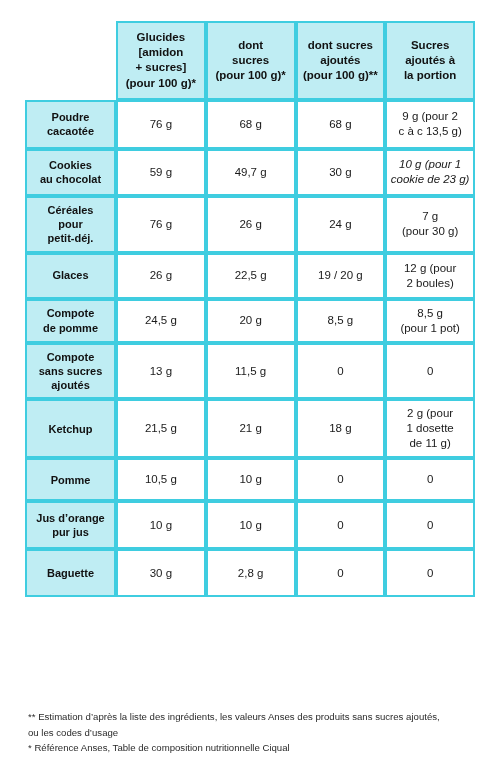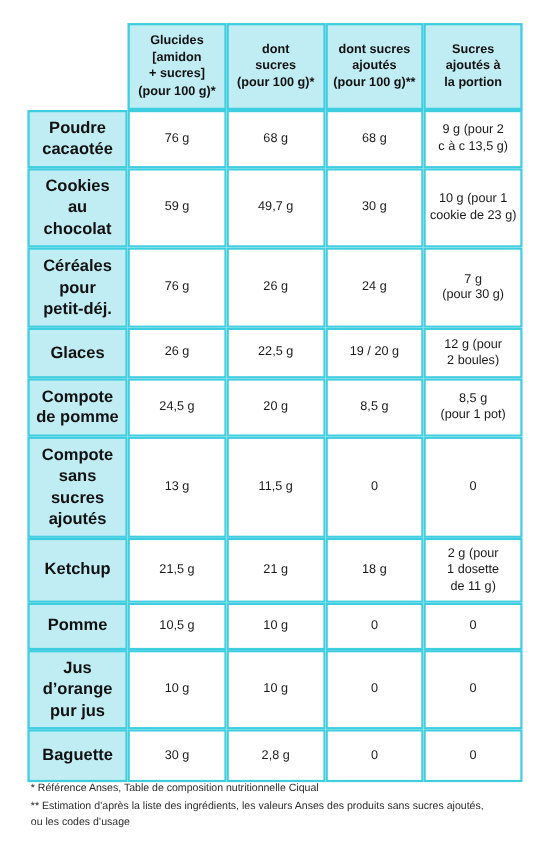--- a/index.html
+++ b/index.html
@@ -51,21 +51,21 @@
     padding: 7px 3px;
     height: 64px;
     box-sizing: border-box;
   }
 
   
   td.row-head {
     background: #bfedf3;
     border: 2px solid #3fcde0;
     color: #111111;
-    font-size: 15px;
+    font-size: 11px;
     font-weight: bold;
     line-height: 1.3;
     text-align: center;
     vertical-align: middle;
     padding: 5px 3px;
     box-sizing: border-box;
   }
   td.data-cell {
     background: #ffffff;
     border: 2px solid #3fcde0;
@@ -144,21 +144,21 @@
         <td class="data-cell">68 g</td>
         <td class="data-cell" style="white-space: pre-line;">9 g (pour 2
 c à c 13,5 g)</td>
       </tr>
       <tr class="r-h2">
         <td class="row-head" style="white-space: pre-line;">Cookies
 au chocolat</td>
         <td class="data-cell">59 g</td>
         <td class="data-cell">49,7 g</td>
         <td class="data-cell">30 g</td>
-        <td class="data-cell" style="white-space: pre-line;">10 g (pour 1
+        <td class="data-cell" style="white-space: pre-line; font-style: italic;">10 g (pour 1
 cookie de 23 g)</td>
       </tr>
       <tr class="r-h3">
         <td class="row-head" style="white-space: pre-line;">Céréales
 pour
 petit-déj.</td>
         <td class="data-cell">76 g</td>
         <td class="data-cell">26 g</td>
         <td class="data-cell">24 g</td>
         <td class="data-cell" style="white-space: pre-line;">7 g
@@ -219,16 +219,16 @@
         <td class="data-cell">30 g</td>
         <td class="data-cell">2,8 g</td>
         <td class="data-cell">0</td>
         <td class="data-cell">0</td>
       </tr>
     </tbody>
   </table>
 </div>
 
 <div id="footnotes">
-  <span class="fn-line">* Référence Anses, Table de composition nutritionnelle Ciqual</span>
   <span class="fn-line" style="white-space: pre-line;">** Estimation d’après la liste des ingrédients, les valeurs Anses des produits sans sucres ajoutés,
 ou les codes d’usage</span>
+  <span class="fn-line">* Référence Anses, Table de composition nutritionnelle Ciqual</span>
 </div>
 
 </body></html>

